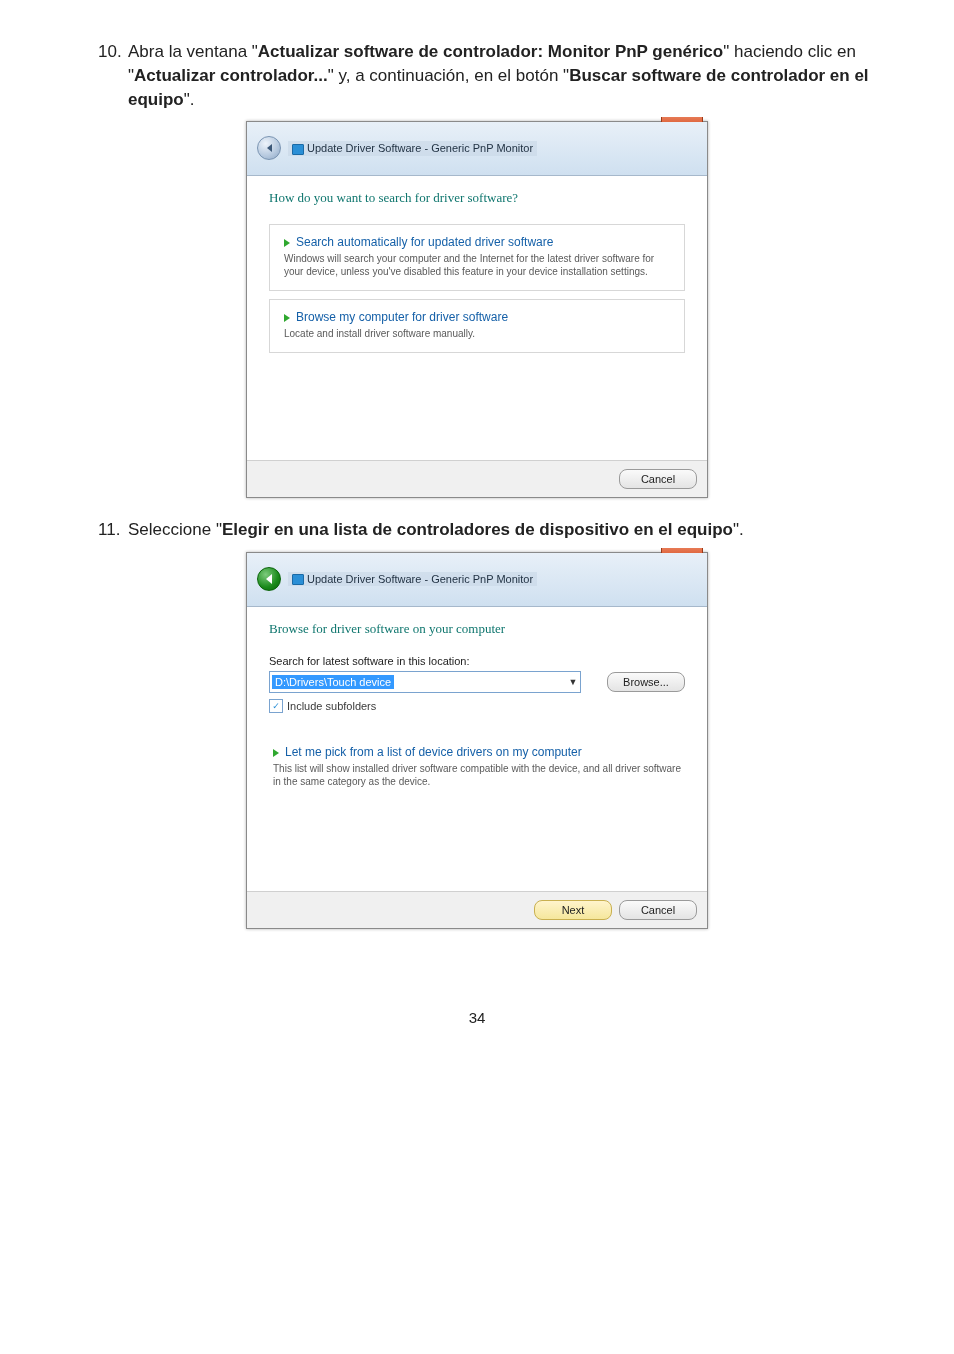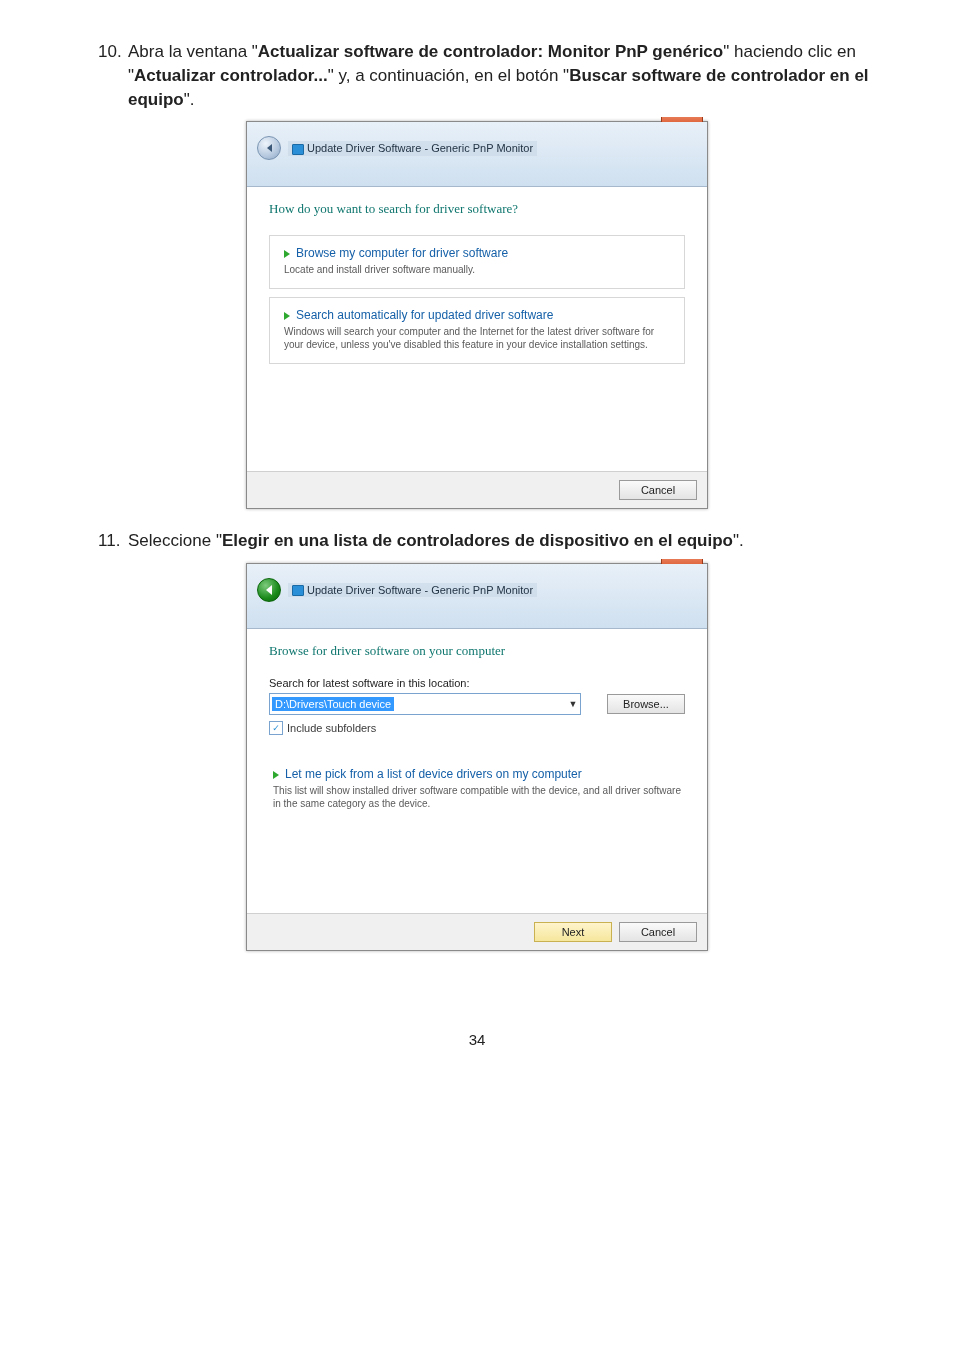--- a/index.html
+++ b/index.html
@@ -34,21 +34,21 @@
     width: 460px;
     border: 1px solid #8a8a8a;
     box-shadow: 0 0 3px rgba(0,0,0,0.3);
     background: #fff;
     font-size: 11px;
     position: relative;
   }
   .dialog-header {
     background: linear-gradient(#e8f0f8, #cfe0f0);
     border-bottom: 1px solid #a6b8cb;
-    padding: 14px 10px 26px 10px;
+    padding: 14px 10px 15px 10px;
     position: relative;
     background-color:#d7e4f2;
   }
   .back-btn {
     display: inline-block;
     width: 22px;
     height: 22px;
     border-radius: 50%;
     background: radial-gradient(circle at 35% 30%, #eef4fb, #b5c8de 60%, #8ba5c3);
     border: 1px solid #7a94b2;
@@ -164,21 +164,21 @@
     border-top: 1px solid #d0d0d0;
     padding: 8px 10px;
     text-align: right;
   }
   .win-btn {
     display: inline-block;
     min-width: 56px;
     padding: 3px 10px;
     background: linear-gradient(#fafafa,#e4e4e4);
     border: 1px solid #9a9a9a;
-    border-radius: 0;
+    border-radius: 8px;
     font-size: 11px;
     color: #222;
     margin-left: 4px;
     text-align: center;
   }
   .label-txt { font-size: 11px; color: #222; margin-bottom: 4px; }
   .combo-row { display:flex; gap:22px; align-items:center; margin-bottom:6px; }
   .combo {
     flex: 1;
     border: 1px solid #7aa3cf;
@@ -238,27 +238,27 @@
   <div class="dialog">
     <div class="close-x">x</div>
     <div class="dialog-header">
       <span class="back-btn"></span>
       <span class="dlg-title"><span class="mon-icon"></span><span>Update Driver Software - Generic PnP Monitor</span></span>
     </div>
     <div class="dialog-body">
       <div class="heading-blue">How do you want to search for driver software?</div>
 
       <div class="option-box">
+        <div class="opt-title"><span class="green-arrow"></span><span>Search automatically for updated driver software</span></div>
+        <div class="opt-desc">Windows will search your computer and the Internet for the latest driver software for your device, unless you've disabled this feature in your device installation settings.</div>
+      </div>
+
+      <div class="option-box">
         <div class="opt-title"><span class="green-arrow"></span><span>Browse my computer for driver software</span></div>
         <div class="opt-desc">Locate and install driver software manually.</div>
-      </div>
-
-      <div class="option-box">
-        <div class="opt-title"><span class="green-arrow"></span><span>Search automatically for updated driver software</span></div>
-        <div class="opt-desc">Windows will search your computer and the Internet for the latest driver software for your device, unless you've disabled this feature in your device installation settings.</div>
       </div>
     </div>
     <div class="dialog-footer">
       <span class="win-btn">Cancel</span>
     </div>
   </div>
 </div>
 
 <div class="instruction">
   <div class="num">11.</div>

